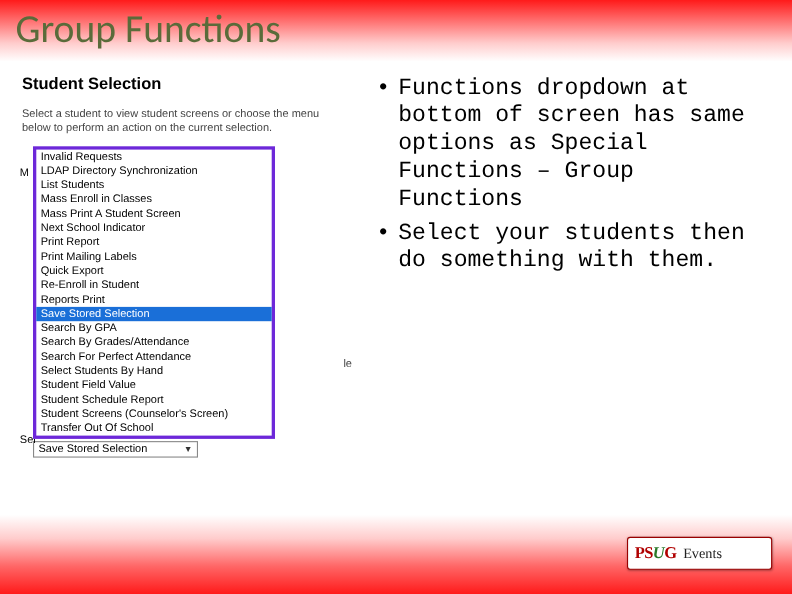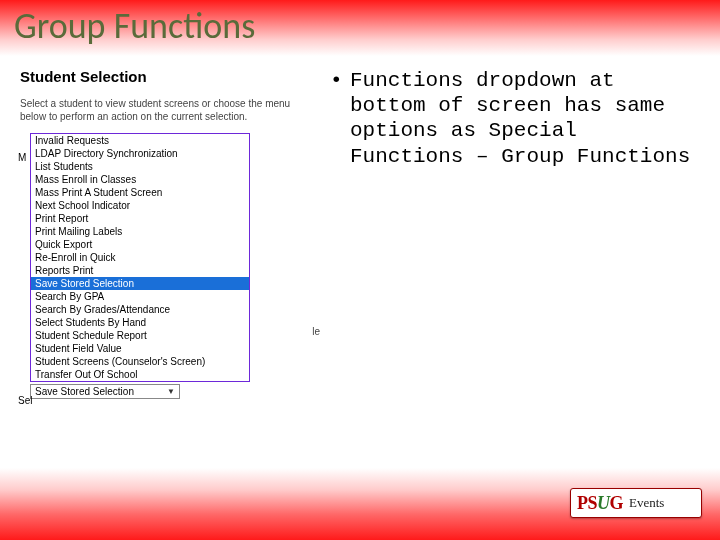--- a/index.html
+++ b/index.html
@@ -21,41 +21,41 @@
     top: 4px;
     left: 14px;
     font-family: Calibri, Arial, sans-serif;
     font-size: 36px;
     color: #5a6b3a;
     font-weight: 400;
   }
   .content {
     display: flex;
     padding: 12px 20px 0 20px;
-    gap: 20px;
+    gap: 32px;
   }
   .left-col {
     width: 290px;
     position: relative;
   }
   .section-heading {
     font-weight: bold;
     font-size: 15px;
     margin-bottom: 12px;
     color: #000;
   }
   .instruction {
     font-size: 10px;
     color: #444;
     line-height: 1.3;
     margin-bottom: 10px;
     filter: blur(0.3px);
   }
   .dropdown-list {
-    border: 1px solid #6d28d9;
+    border: 3px solid #6d28d9;
     background: #fff;
     font-size: 10px;
     width: 220px;
     margin-left: 10px;
     position: relative;
     z-index: 2;
   }
   .dropdown-list .item {
     padding: 1px 4px;
     white-space: nowrap;
@@ -130,21 +130,21 @@
     display: flex;
     align-items: center;
     padding: 2px 6px;
     gap: 4px;
     box-shadow: 0 1px 2px rgba(0,0,0,0.3);
   }
   .logo-ps {
     font-family: Georgia, serif;
     font-weight: bold;
     color: #b00000;
-    font-size: 18px;
+    font-size: 15px;
     letter-spacing: -0.5px;
   }
   .logo-u {
     color: #2a7a2a;
     font-style: italic;
   }
   .logo-g {
     color: #b00000;
   }
   .logo-events {
@@ -183,43 +183,45 @@
     <div class="dropdown-list" id="dropdown-list">
         <div class="item">Invalid Requests</div>
         <div class="item">LDAP Directory Synchronization</div>
         <div class="item">List Students</div>
         <div class="item">Mass Enroll in Classes</div>
         <div class="item">Mass Print A Student Screen</div>
         <div class="item">Next School Indicator</div>
         <div class="item">Print Report</div>
         <div class="item">Print Mailing Labels</div>
         <div class="item">Quick Export</div>
-        <div class="item">Re-Enroll in Quick</div>
+        <div class="item">Re-Enroll in Student</div>
         <div class="item">Reports Print</div>
         <div class="item selected">Save Stored Selection</div>
         <div class="item">Search By GPA</div>
         <div class="item">Search By Grades/Attendance</div>
+        <div class="item">Search For Perfect Attendance</div>
         <div class="item">Select Students By Hand</div>
+        <div class="item">Student Field Value</div>
         <div class="item">Student Schedule Report</div>
-        <div class="item">Student Field Value</div>
         <div class="item">Student Screens (Counselor's Screen)</div>
         <div class="item">Transfer Out Of School</div>
       </div>
 
     <div class="behind-label">le</div>
 
     <div class="select-box">
       <span>Save Stored Selection</span>
       <span class="caret">▼</span>
     </div>
   </div>
 
   <div class="right-col">
     <ul class="bullets" id="bullet-list">
         <li>Functions dropdown at bottom of screen has same options as Special Functions – Group Functions</li>
+        <li>Select your students then do something with them.</li>
       </ul>
   </div>
 </div>
 
 <div class="m-label">M</div>
 <div class="sel-label">Sel</div>
 
 <div class="bottom-band"></div>
 
 <div class="logo-badge">

